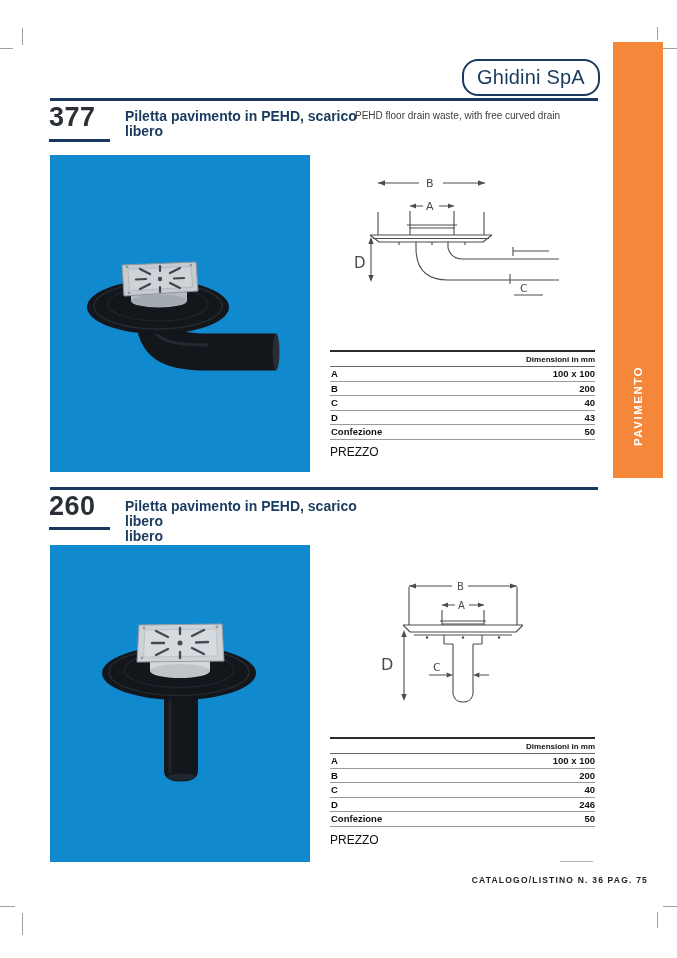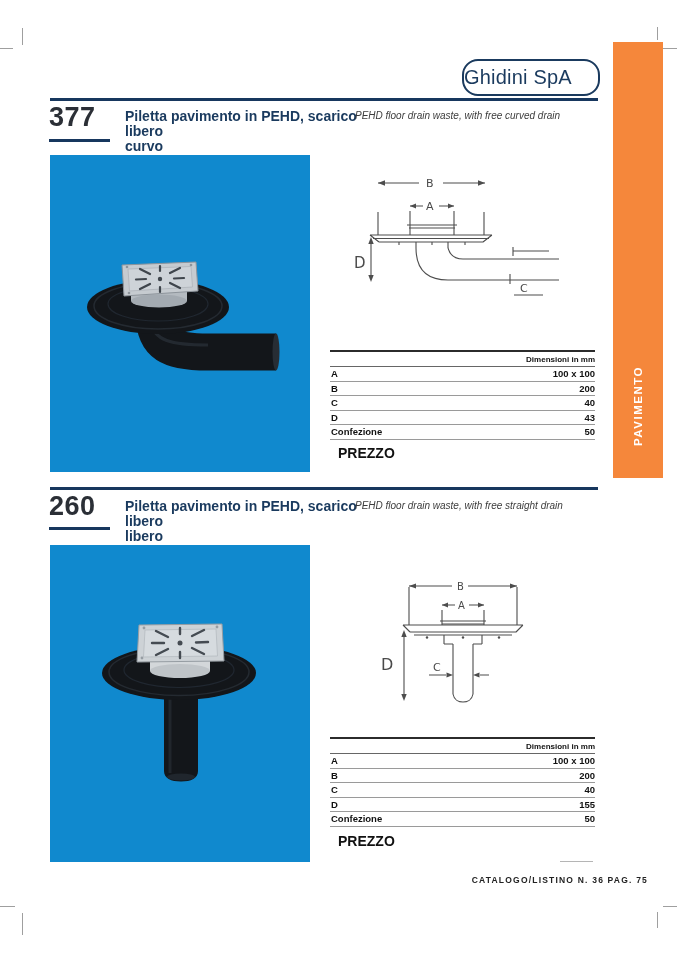--- a/index.html
+++ b/index.html
@@ -4,46 +4,46 @@
 <style>
   html,body { margin:0; padding:0; background:#ffffff; }
   body { width:677px; height:958px; font-family:"Liberation Sans", sans-serif; }
   .page { position:relative; width:677px; height:958px; background:#fff; overflow:hidden; }
 
   .mark { position:absolute; background:#9f9f9f; }
   .mark.h { height:1px; }
   .mark.v { width:1px; }
 
   .logo-box { position:absolute; left:462px; top:59px; width:134px; height:33px;
-    border:2px solid #1a3a5e; border-radius:16px; display:flex; align-items:center; justify-content:flex-start;
+    border:2px solid #1a3a5e; border-radius:16px; display:flex; align-items:center; justify-content:center;
     color:#1a3a5e; font-size:20px; letter-spacing:0.2px; }
   .rule { position:absolute; left:50px; width:548px; height:3px; background:#17375e; }
   .rule-top { top:98px; }
   .rule-div { top:487px; }
 
   .side-tab { position:absolute; left:613px; top:42px; width:50px; height:436px; background:#f5873b; }
   .side-tab-label { position:absolute; bottom:32px; left:50%; transform:translateX(-50%) rotate(180deg);
     writing-mode:vertical-rl; color:#ffffff; font-weight:bold; font-size:11.5px; letter-spacing:1.5px; }
 
   .code { position:absolute; left:49px; font-size:27px; font-weight:bold; color:#2b2f36; line-height:1; letter-spacing:0.5px; }
   .code-rule { position:absolute; left:49px; width:61px; height:3px; background:#17375e; }
   .title-it { position:absolute; left:125px; width:235px; font-size:14px; font-weight:bold; color:#1a3a5e; line-height:15px; }
-  .title-en { position:absolute; left:355px; width:242px; font-size:10px; color:#3c3c3c;font-style:italic; }
+  .title-en { position:absolute; left:355px; width:242px; font-size:10px; color:#3c3c3c; }
 
   .photo { position:absolute; left:50px; }
   .diagram { position:absolute; }
   .diagram text { font-family:"DejaVu Sans", sans-serif; fill:#4a4a4a; stroke:none; }
 
   .dim-table { position:absolute; left:330px; width:265px; border-top:2.5px solid #2b2b2b; }
   .dim-header { font-size:8px; font-weight:bold; color:#111; padding:2.5px 0 2.5px 1px; border-bottom:1px solid #666;text-align:right; }
   .dim-row { display:flex; align-items:center; height:13.5px; border-bottom:1px solid #9a9a9a;
     font-size:9.5px; font-weight:bold; color:#111; }
   .dim-row .lab { width:83px; padding-left:1px; }
   .dim-row .val { flex:1; text-align:right; }
-  .prezzo { position:absolute; left:338px; font-size:14px; font-weight:bold; color:#111; }
+  .prezzo { position:absolute; left:330px; font-size:12px; font-weight:normal; color:#111; }
 
   .footer { position:absolute; left:0; top:875px; width:648px; text-align:right;
     font-size:8.5px; font-weight:bold; color:#222; letter-spacing:1.2px; }
 </style>
 </head>
 <body>
 
 <div class="page">
 
   <div class="mark v" style="left:22px;top:28px;height:17px"></div>
@@ -62,21 +62,20 @@
   <div class="rule rule-top"></div>
 
   <div class="side-tab">
     <span class="side-tab-label">PAVIMENTO</span>
   </div>
 
   <div class="code" style="top:104px">377</div>
   <div class="code-rule" style="top:139px"></div>
   <div class="title-it" style="top:109px">
     <div>Piletta pavimento in PEHD, scarico libero</div>
-    <div>curvo</div>
   </div>
   <div class="title-en" style="top:110px">PEHD floor drain waste, with free curved drain</div>
 
   <svg class="photo" style="top:155px" width="260" height="317" viewBox="0 0 260 317">
     <rect x="0" y="0" width="260" height="317" fill="#1089ce"></rect>
 
     <path d="M104,158 C104,190 120,197 158,197 L226,197" stroke="#13161a" stroke-width="37" fill="none"></path>
     <ellipse cx="226" cy="197" rx="3.5" ry="18.5" fill="#272d34"></ellipse>
     <path d="M101,166 C103,186 122,190 158,190" stroke="#2b323a" stroke-width="3" fill="none" opacity="0.7"></path>
 
@@ -168,21 +167,20 @@
   <div class="prezzo" style="top:445px">PREZZO</div>
 
   <div class="rule rule-div"></div>
 
   <div class="code" style="top:493px">260</div>
   <div class="code-rule" style="top:527px"></div>
   <div class="title-it" style="top:499px">
     <div>Piletta pavimento in PEHD, scarico libero</div>
     <div>libero</div>
   </div>
-  <div class="title-en" style="top:500px">PEHD floor drain waste, with free straight drain</div>
 
   <svg class="photo" style="top:545px" width="260" height="317" viewBox="0 0 260 317">
     <rect x="0" y="0" width="260" height="317" fill="#1089ce"></rect>
 
     <path d="M114,136 H148 V226 C148,233.5 141,236.5 131,236.5 C121,236.5 114,233.5 114,226 Z" fill="#13161a"></path>
     <path d="M120,142 V228" stroke="#272d34" stroke-width="3" opacity="0.7"></path>
     <ellipse cx="131" cy="232" rx="14" ry="3.5" fill="#20262d"></ellipse>
 
     <ellipse cx="129" cy="128" rx="77" ry="27" fill="#13161a"></ellipse>
     <ellipse cx="129" cy="127" rx="70" ry="23.5" fill="none" stroke="#242a31" stroke-width="1.5"></ellipse>
@@ -259,21 +257,21 @@
     <div class="dim-row">
       <span class="lab">B</span>
       <span class="val">200</span>
     </div>
     <div class="dim-row">
       <span class="lab">C</span>
       <span class="val">40</span>
     </div>
     <div class="dim-row">
       <span class="lab">D</span>
-      <span class="val">155</span>
+      <span class="val">246</span>
     </div>
     <div class="dim-row">
       <span class="lab">Confezione</span>
       <span class="val">50</span>
     </div>
   </div>
   <div class="prezzo" style="top:833px">PREZZO</div>
 
   <div class="footer">CATALOGO/LISTINO N. 36 PAG. 75</div>
 

